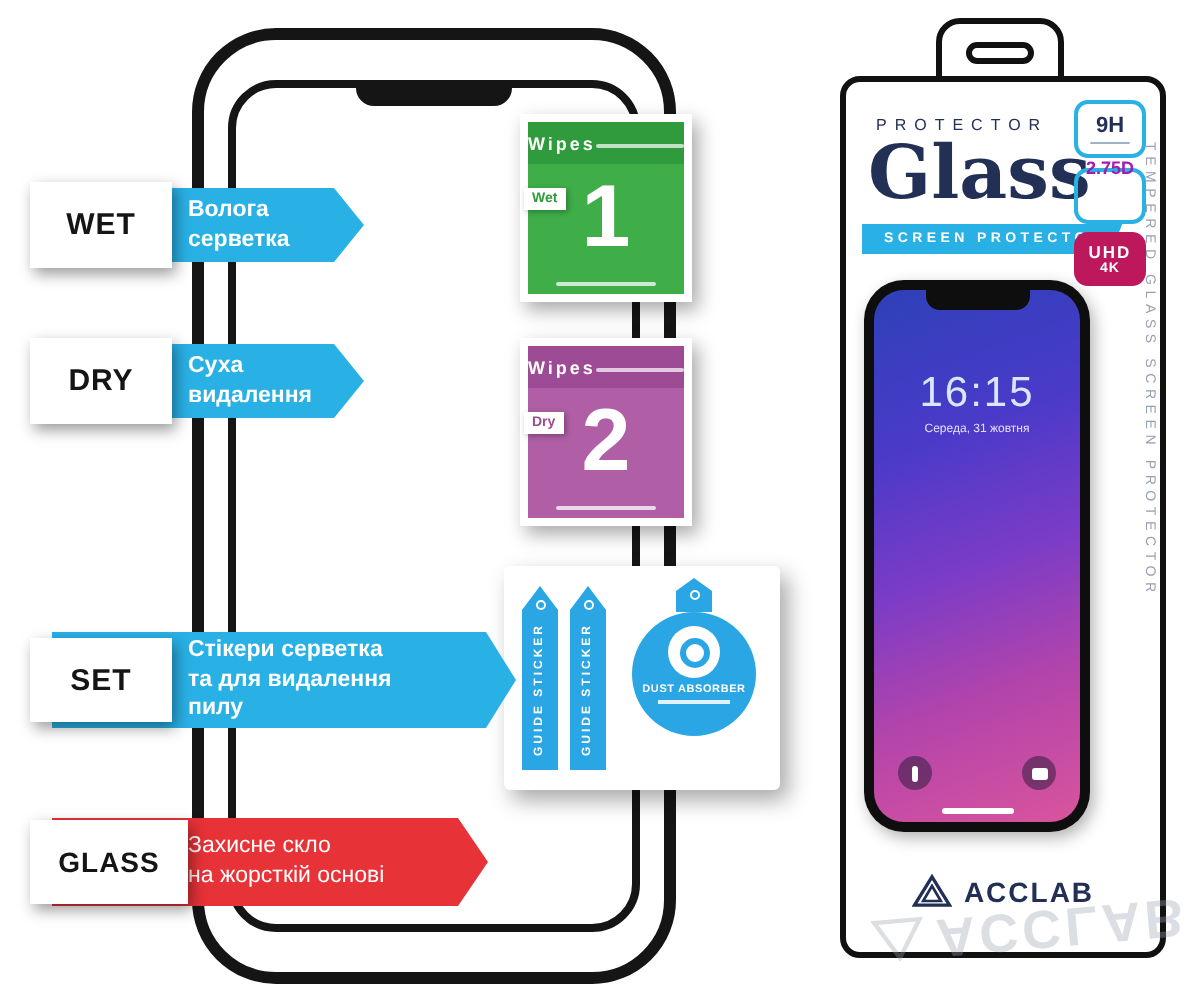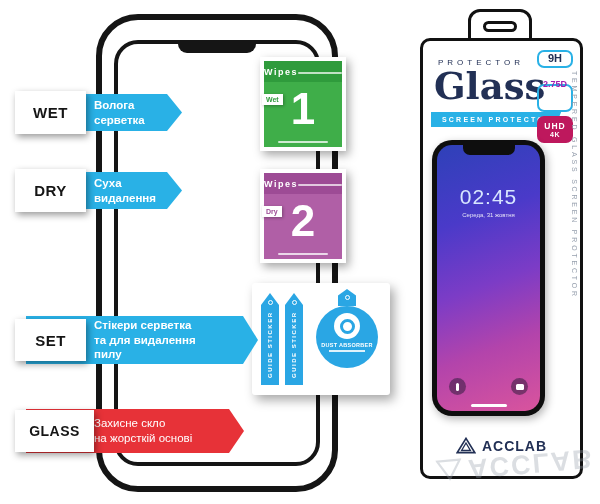--- a/index.html
+++ b/index.html
@@ -82,21 +82,21 @@
   .box{position:absolute;left:420px;top:38px;width:163px;height:441px;background:#fff;
        border:3px solid #111;border-radius:10px;z-index:2;}
   .b-tempered{position:absolute;left:15px;top:17px;font-size:8px;letter-spacing:4px;color:#223055;}
   .b-glass{position:absolute;left:11px;top:23px;font-family:"DejaVu Serif",serif;
            font-size:37px;font-weight:bold;color:#223055;}
   .b-ribbon{position:absolute;left:8px;top:71px;background:#29b1e6;color:#fff;font-size:7px;
             font-weight:bold;letter-spacing:2.2px;padding:4px 9px 4px 11px;
             clip-path:polygon(0 0,100% 0,calc(100% - 6px) 100%,0 100%);}
   .badge{position:absolute;left:114px;width:36px;display:flex;flex-direction:column;
          align-items:center;justify-content:center;border-radius:7px;text-align:center;}
-  .bd1{top:9px;height:18px;border:2px solid #29b1e6;color:#223055;}
+  .bd1{top:9px;height:29px;border:2px solid #29b1e6;color:#223055;}
   .bd1 .bdt{font-size:11px;font-weight:bold;}
   .bd2{top:43px;height:28px;border:2px solid #29b1e6;color:#a21caf;gap:26px;}
   .bd2 .bdt{font-size:9px;font-weight:bold;}
   .bdu{width:20px;height:1.5px;background:#9fb3c8;margin-top:2px;border-radius:1px;}
   .bd3{top:75px;height:27px;background:#be185d;color:#fff;}
   .bd3 .bdt{font-size:8.5px;font-weight:bold;letter-spacing:1px;}
   .bd3 .bds{font-size:7px;font-weight:bold;letter-spacing:.5px;}
   .side-text{position:absolute;right:2px;top:30px;height:352px;writing-mode:vertical-rl;
              font-size:7px;letter-spacing:2.8px;color:#97a0ae;display:flex;align-items:center;}
   .bphone{position:absolute;left:9px;top:99px;width:113px;height:276px;background:#0e0e0e;
@@ -226,21 +226,21 @@
     <div class="badge bd3">
       <div class="bdt">UHD</div>
       <div class="bds">4K</div>
     </div>
 
     <div class="side-text">TEMPERED GLASS SCREEN PROTECTOR</div>
 
     <div class="bphone">
       <div class="bscreen">
         <div class="bnotch"></div>
-        <div class="btime">02:45</div>
+        <div class="btime">16:15</div>
         <div class="bdate">Середа, 31 жовтня</div>
         <div class="bflash">
             <i></i>
           </div>
         <div class="bcam">
             <i></i>
           </div>
         <div class="bhome"></div>
       </div>
     </div>

